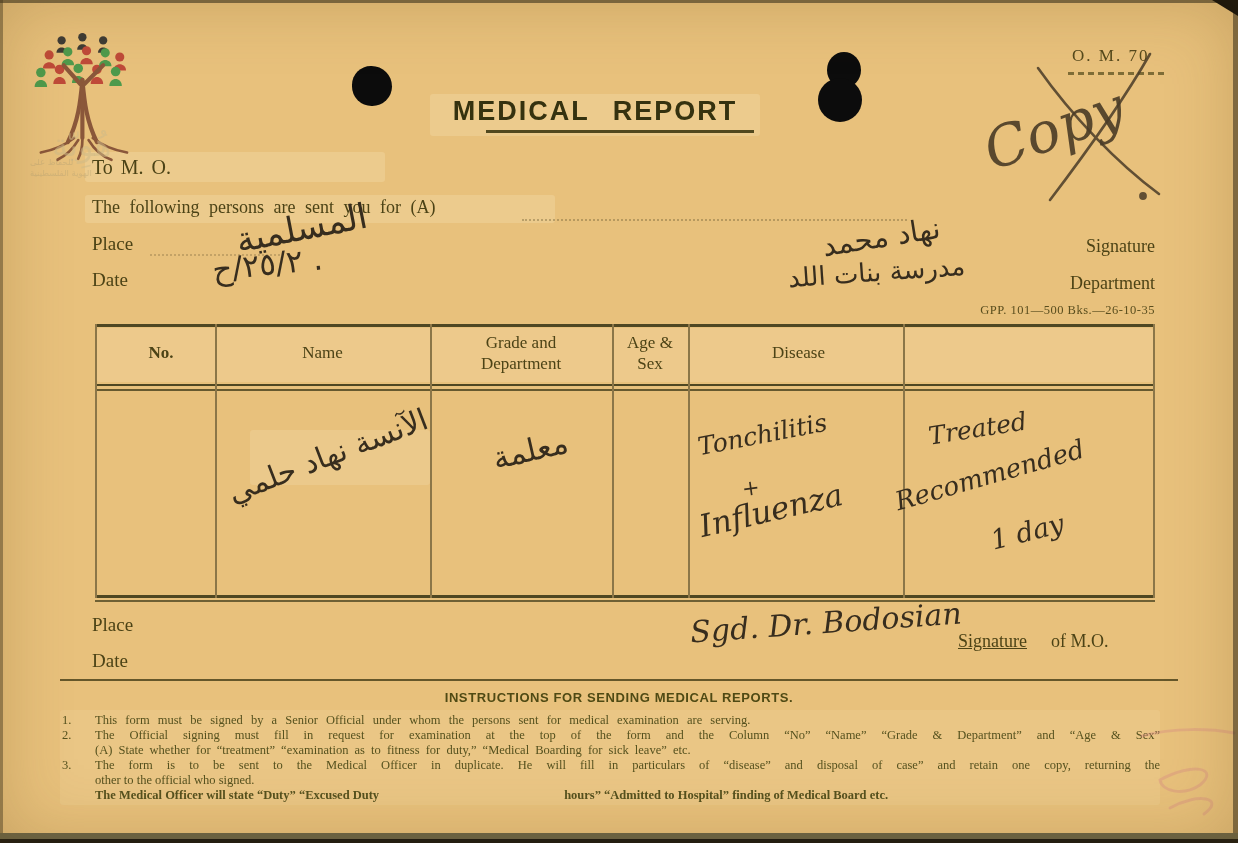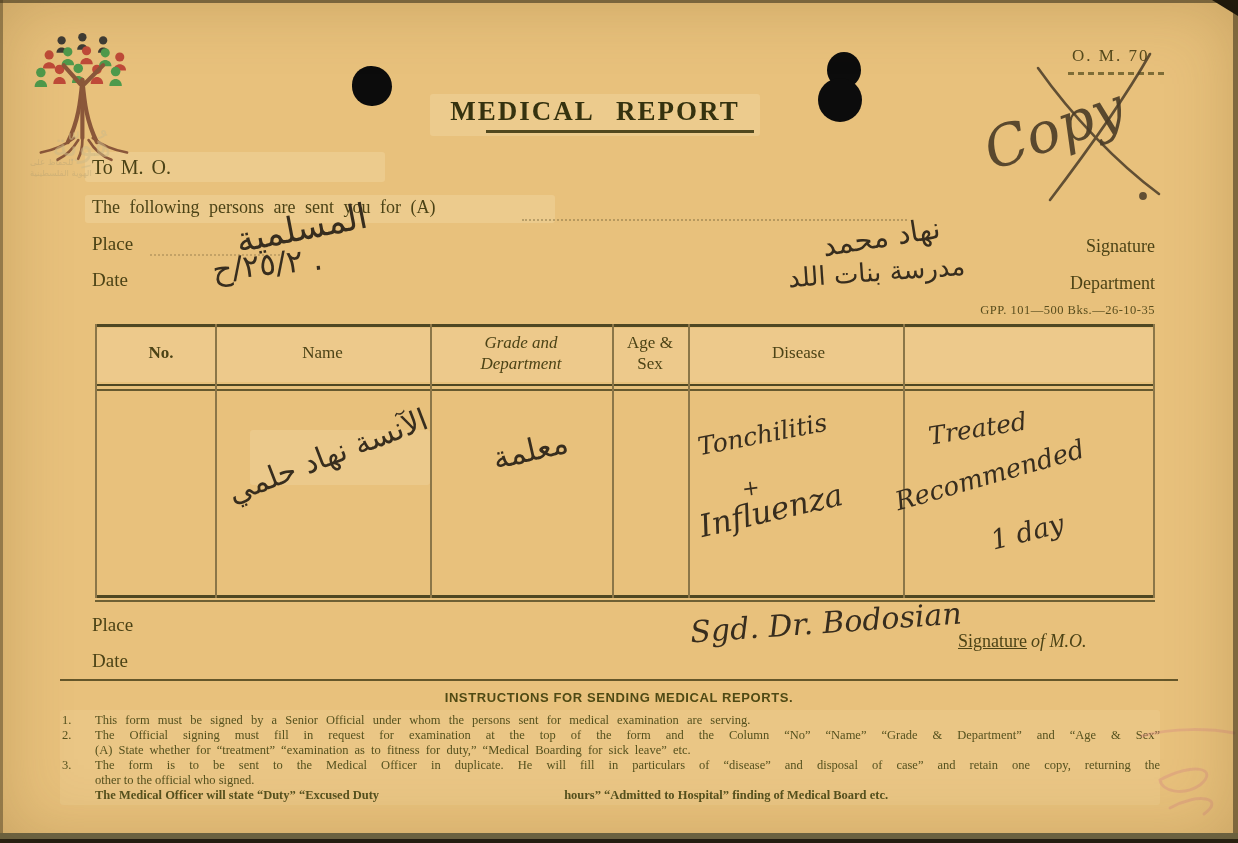--- a/index.html
+++ b/index.html
@@ -23,21 +23,21 @@
   
   .hole{position:absolute;background:#0c0c0c;border-radius:50%;}
   .hole1{left:352px;top:66px;width:40px;height:40px;border-radius:48% 52% 50% 50%;}
   .hole2a{left:827px;top:52px;width:34px;height:36px;}
   .hole2b{left:818px;top:78px;width:44px;height:44px;}
   
   .print{position:absolute;color:#4c4316;}
   .om70{left:1072px;top:46px;font-size:17px;font-weight:normal;letter-spacing:2px;color:#55491c;}
   .om70-line{left:1068px;top:72px;width:98px;height:3px;
         background:repeating-linear-gradient(90deg,#5c5120 0 6px,transparent 6px 10px);opacity:.75;}
-  .title{left:430px;top:96px;width:330px;text-align:center;font-family:Liberation Serif, serif;
+  .title{left:430px;top:96px;width:330px;text-align:center;font-family:Liberation Sans, sans-serif;
         font-weight:bold;font-size:27px;letter-spacing:2px;word-spacing:14px;color:#35320f;}
   .title-underline{left:486px;top:130px;width:268px;height:3px;background:#403a12;opacity:.9;}
   .to-mo{left:92px;top:156px;font-size:20px;word-spacing:3px;}
   .intro{left:92px;top:197px;font-size:18px;word-spacing:5px;}
   .intro-dots{left:522px;top:217px;width:385px;height:2px;
         border-bottom:2px dotted rgba(110,92,52,.40);}
   .place-l{left:92px;top:233px;font-size:19px;}
   .place-dots{left:150px;top:252px;width:130px;height:2px;border-bottom:2px dotted rgba(110,92,52,.30);}
   .date-l{left:92px;top:269px;font-size:19px;}
   .sig-block{left:1000px;top:236px;width:155px;text-align:right;font-size:18px;}
@@ -71,21 +71,21 @@
   .tl-b1{top:271px;height:3px;}
   .tl-b2{top:276px;height:1.5px;opacity:.8;}
   .tv{position:absolute;top:0;height:274px;width:1.5px;background:#8b7648;}
   .th{position:absolute;text-align:center;font-size:17px;color:#4c4316;line-height:1.25;}
   .th1{top:18px;} .th2{top:8px;}
   
   .f-place{left:92px;top:614px;font-size:19px;}
   .f-date{left:92px;top:650px;font-size:19px;}
   .sig-of{left:958px;top:631px;font-size:18px;}
   .sig-of .u{text-decoration:underline;}
-  .sig-of .b{margin-left:4px;font-style:italic;}
+  .sig-of .b{margin-left:24px;}
   .rule-footer{position:absolute;left:60px;top:679px;width:1118px;height:2px;background:rgba(78,68,28,.85);}
   
   .ins-head{left:0;top:690px;width:1238px;text-align:center;
         font-family:"Liberation Sans","DejaVu Sans",sans-serif;font-weight:bold;
         font-size:13px;letter-spacing:.6px;color:#4f4a14;}
   .ins{position:absolute;font-size:12.5px;color:#55511e;line-height:1.2;}
   .ins-num{width:20px;}
   .jline{width:1065px;text-align:justify;text-align-last:justify;}
   .n1{left:62px;top:713px;} .t1a{left:95px;top:713px;word-spacing:5px;}
   .n2{left:62px;top:728px;} .t2a{left:95px;top:728px;} .t2b{left:95px;top:743px;word-spacing:3px;}
@@ -213,21 +213,21 @@
     <div class="tv" style="left:0;"></div>
     <div class="tv" style="left:120px;"></div>
     <div class="tv" style="left:335px;"></div>
     <div class="tv" style="left:517px;"></div>
     <div class="tv" style="left:593px;"></div>
     <div class="tv" style="left:808px;"></div>
     <div class="tv" style="left:1058px;"></div>
 
     <div class="th th1" style="left:0;width:132px;font-weight:bold;">No.</div>
     <div class="th th1" style="left:120px;width:215px;">Name</div>
-    <div class="th th2" style="left:335px;width:182px;font-style:italic;">
+    <div class="th th2" style="left:335px;width:182px;">
       <div>Grade and</div>
       <div>Department</div>
     </div>
     <div class="th th2" style="left:517px;width:76px;">
       <div>Age &amp;</div>
       <div>Sex</div>
     </div>
     <div class="th th1" style="left:596px;width:215px;">Disease</div>
   </div>
 

